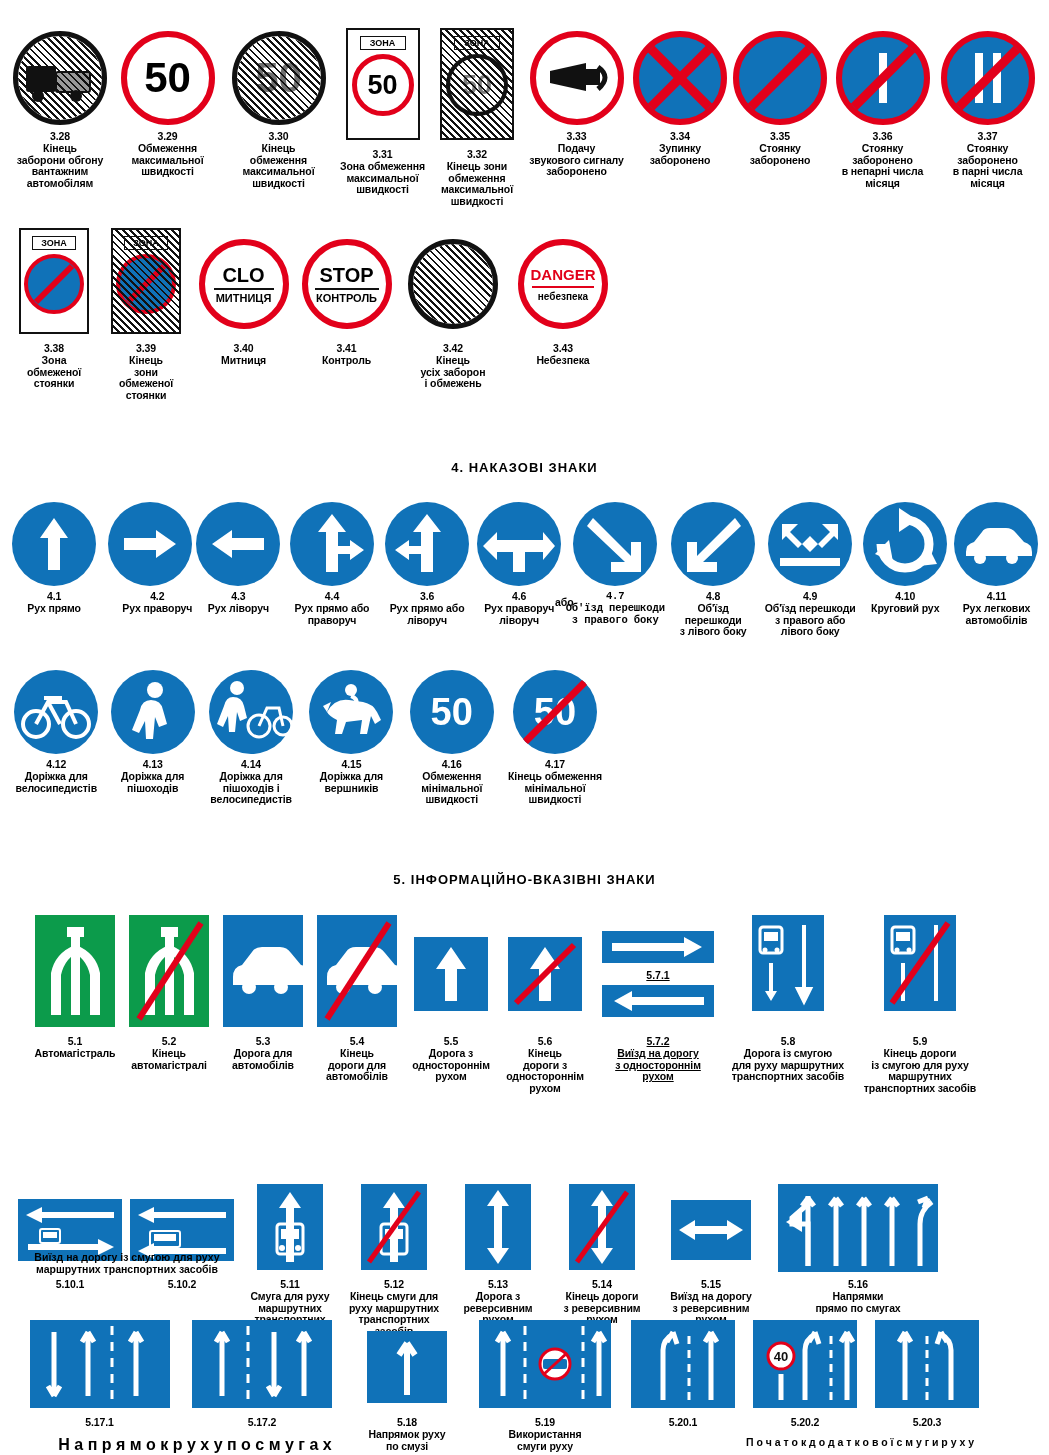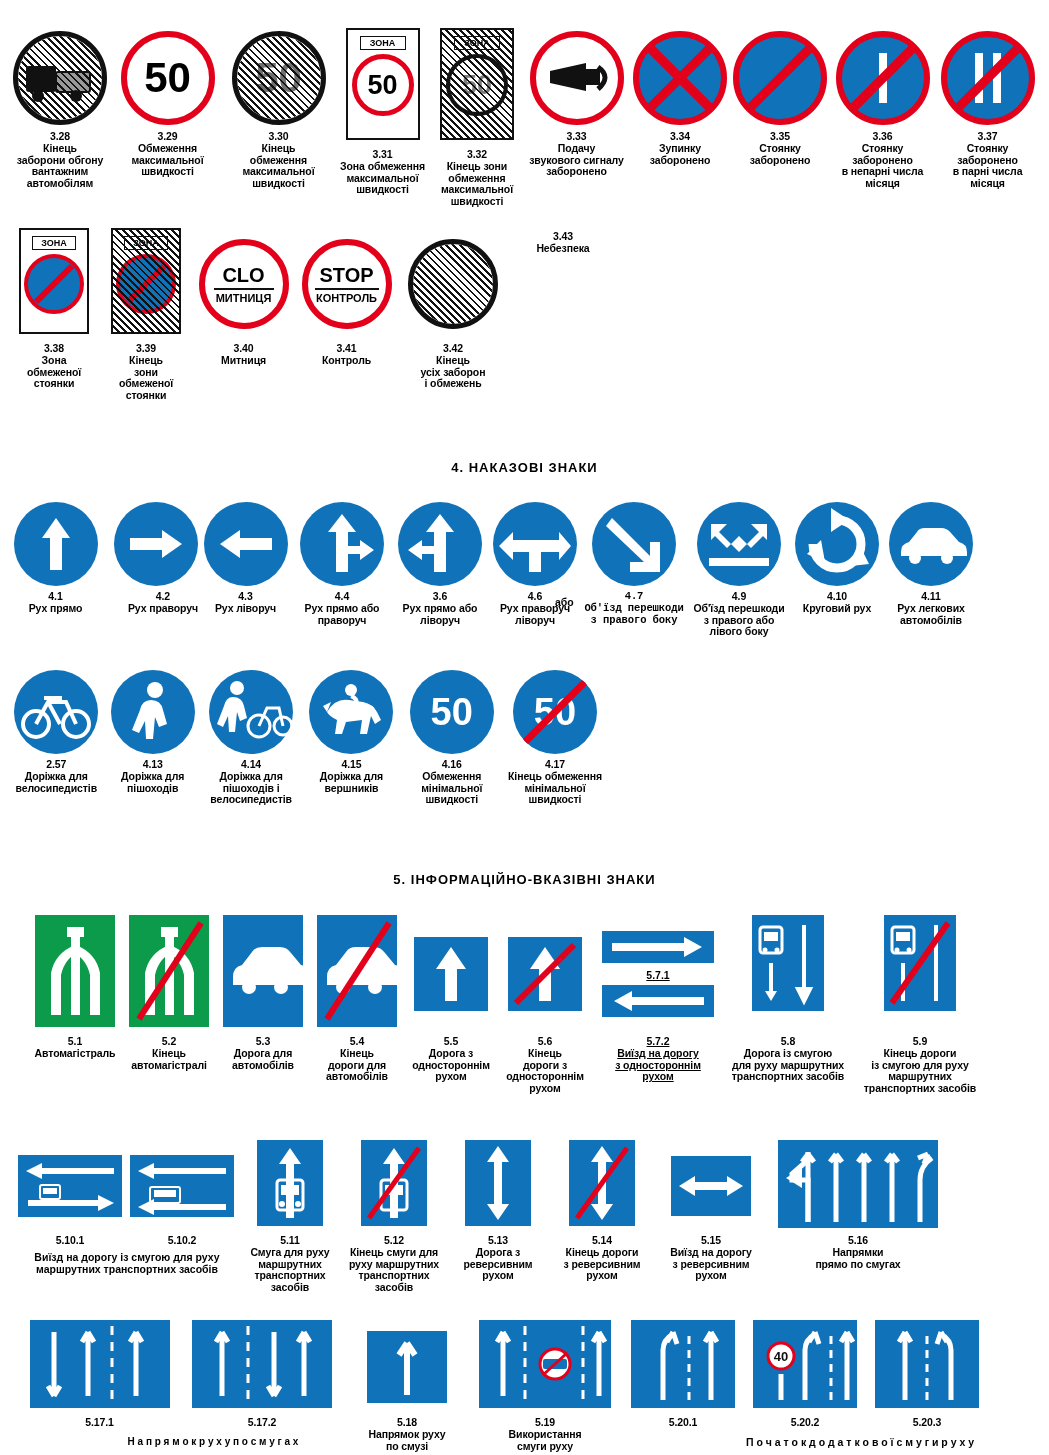--- a/index.html
+++ b/index.html
@@ -326,20 +326,27 @@
     </div>
     <div class="caption">
       <span class="num">3.42</span>
       <span style="white-space:pre-line">Кінець
 усіх заборон
 і обмежень</span>
     </div>
   </div>
 
   <div class="cell" style="width:110px;">
+    <div class="sign-box" style="height:112px;align-items:center;">
+      <div class="circ circ-red" style="width:90px;height:90px;display:flex;flex-direction:column;align-items:center;justify-content:center;">
+        <span style="font-size:15px;font-weight:bold;color:#e2001a;line-height:1;">DANGER</span>
+        <div style="width:62px;height:2px;background:#e2001a;margin:4px 0;"></div>
+        <span style="font-size:10px;font-weight:bold;line-height:1;">небезпека</span>
+      </div>
+    </div>
     <div class="caption">
       <span class="num">3.43</span>
       <span style="white-space:pre-line">Небезпека</span>
     </div>
   </div>
 </div>
 
 <div class="section-title" style="position:absolute;left:0;top:460px;width:1049px;">4.  НАКАЗОВІ  ЗНАКИ</div>
 
 <div class="row" style="position:absolute; left:8px; top:500px; width:1035px; align-items:flex-start;">
@@ -444,20 +451,35 @@
           </svg>
       </div>
     </div>
     <div class="caption">
       <span class="num">4.7</span>
       <span style="white-space:pre-line">Об'їзд перешкоди
 з правого боку</span>
     </div>
   </div>
 
+  <div class="cell" style="width:96px;">
+    <div class="sign-box" style="height:88px;">
+      <div class="blue-circ" style="width:84px;height:84px;">
+        <svg width="84" height="84" viewBox="0 0 84 84">
+            <path d="M64 16 L26 54 L26 40 L16 40 L16 70 L46 70 L46 60 L32 60 L70 24 Z" fill="#fff"></path>
+          </svg>
+      </div>
+    </div>
+    <div class="caption">
+      <span class="num">4.8</span>
+      <span style="white-space:pre-line">Об'їзд
+перешкоди
+з лівого боку</span>
+    </div>
+  </div>
 
   <div class="cell" style="width:104px;">
     <div class="sign-box" style="height:88px;">
       <div class="blue-circ" style="width:84px;height:84px;">
         <svg width="84" height="84" viewBox="0 0 84 84">
           <path d="M42 34 L54 46 L68 32 L68 24 L62 30 L42 50 L22 30 L16 24 L16 32 L30 46 Z" fill="#fff"></path>
           <path d="M14 22 L30 22 L14 38 Z" fill="#fff"></path>
             <path d="M70 22 L54 22 L70 38 Z" fill="#fff"></path>
           <rect x="12" y="56" width="60" height="8" fill="#fff"></rect>
         </svg>
@@ -514,21 +536,21 @@
         <svg width="84" height="84" viewBox="0 0 84 84">
           <circle cx="22" cy="54" r="13" fill="none" stroke="#fff" stroke-width="4"></circle>
           <circle cx="62" cy="54" r="13" fill="none" stroke="#fff" stroke-width="4"></circle>
           <path d="M22 54 L34 32 L52 32 L62 54" fill="none" stroke="#fff" stroke-width="4"></path>
           <path d="M34 32 L46 54" fill="none" stroke="#fff" stroke-width="4"></path>
           <rect x="30" y="26" width="18" height="4" fill="#fff"></rect>
         </svg>
       </div>
     </div>
     <div class="caption">
-      <span class="num">2.57</span>
+      <span class="num">4.12</span>
       <span style="white-space:pre-line">Доріжка для
 велосипедистів</span>
     </div>
   </div>
 
   <div class="cell" style="width:100px;">
     <div class="sign-box" style="height:88px;">
       <div class="blue-circ" style="width:84px;height:84px;">
         <svg width="84" height="84" viewBox="0 0 84 84">
           <circle cx="44" cy="20" r="8" fill="#fff"></circle>
@@ -783,21 +805,21 @@
     <div class="caption">
       <span class="num">5.9</span>
       <span style="white-space:pre-line">Кінець дороги
 із смугою для руху
 маршрутних
 транспортних  засобів</span>
     </div>
   </div>
 </div>
 
-<div class="row" style="position:absolute; left:14px; top:1140px; width:1020px; align-items:flex-start;">
+<div class="row" style="position:absolute; left:14px; top:1184px; width:1020px; align-items:flex-start;">
 
   <div class="cell" style="width:112px;">
     <div class="sign-box" style="height:92px;align-items:center;">
       <div class="blue-rect" style="width:104px;height:62px;">
         <svg width="104" height="62" viewBox="0 0 104 62">
           <path d="M8 16 L24 8 L24 13 L96 13 L96 19 L24 19 L24 24 Z" fill="#fff"></path>
           <rect x="22" y="30" width="20" height="14" rx="2" fill="none" stroke="#fff" stroke-width="2"></rect>
           <rect x="25" y="33" width="14" height="6" fill="#fff"></rect>
           <path d="M96 48 L80 40 L80 45 L10 45 L10 51 L80 51 L80 56 Z" fill="#fff"></path>
         </svg>
@@ -1050,17 +1072,17 @@
           <path d="M76 80 L76 30 q0-10 -10-16 M66 12 L72 22 M66 12 L62 24" stroke="#fff" stroke-width="5" fill="none"></path>
         </svg>
       </div>
     </div>
     <div class="caption">
       <span class="num">5.20.3</span>
     </div>
   </div>
 </div>
 
-<div style="position:absolute;left:48px;top:1436px;width:330px;text-align:center;font-size:10px;font-weight:bold;">Н а п р я м о к   р у х у   п о   с м у г а х</div>
+<div style="position:absolute;left:30px;top:1436px;width:330px;text-align:center;font-size:16px;font-weight:bold;">Н а п р я м о к   р у х у   п о   с м у г а х</div>
 <div style="position:absolute;left:690px;top:1436px;width:340px;text-align:center;font-size:10.5px;font-weight:bold;">П о ч а т о к   д о д а т к о в о ї   с м у г и   р у х у</div>
 
 <div style="position:absolute;left:14px;top:1252px;width:226px;text-align:center;font-size:10.5px;font-weight:bold;line-height:1.12;white-space:pre-line;">Виїзд на дорогу із смугою для руху
 маршрутних транспортних засобів</div>
 
 </body></html>

